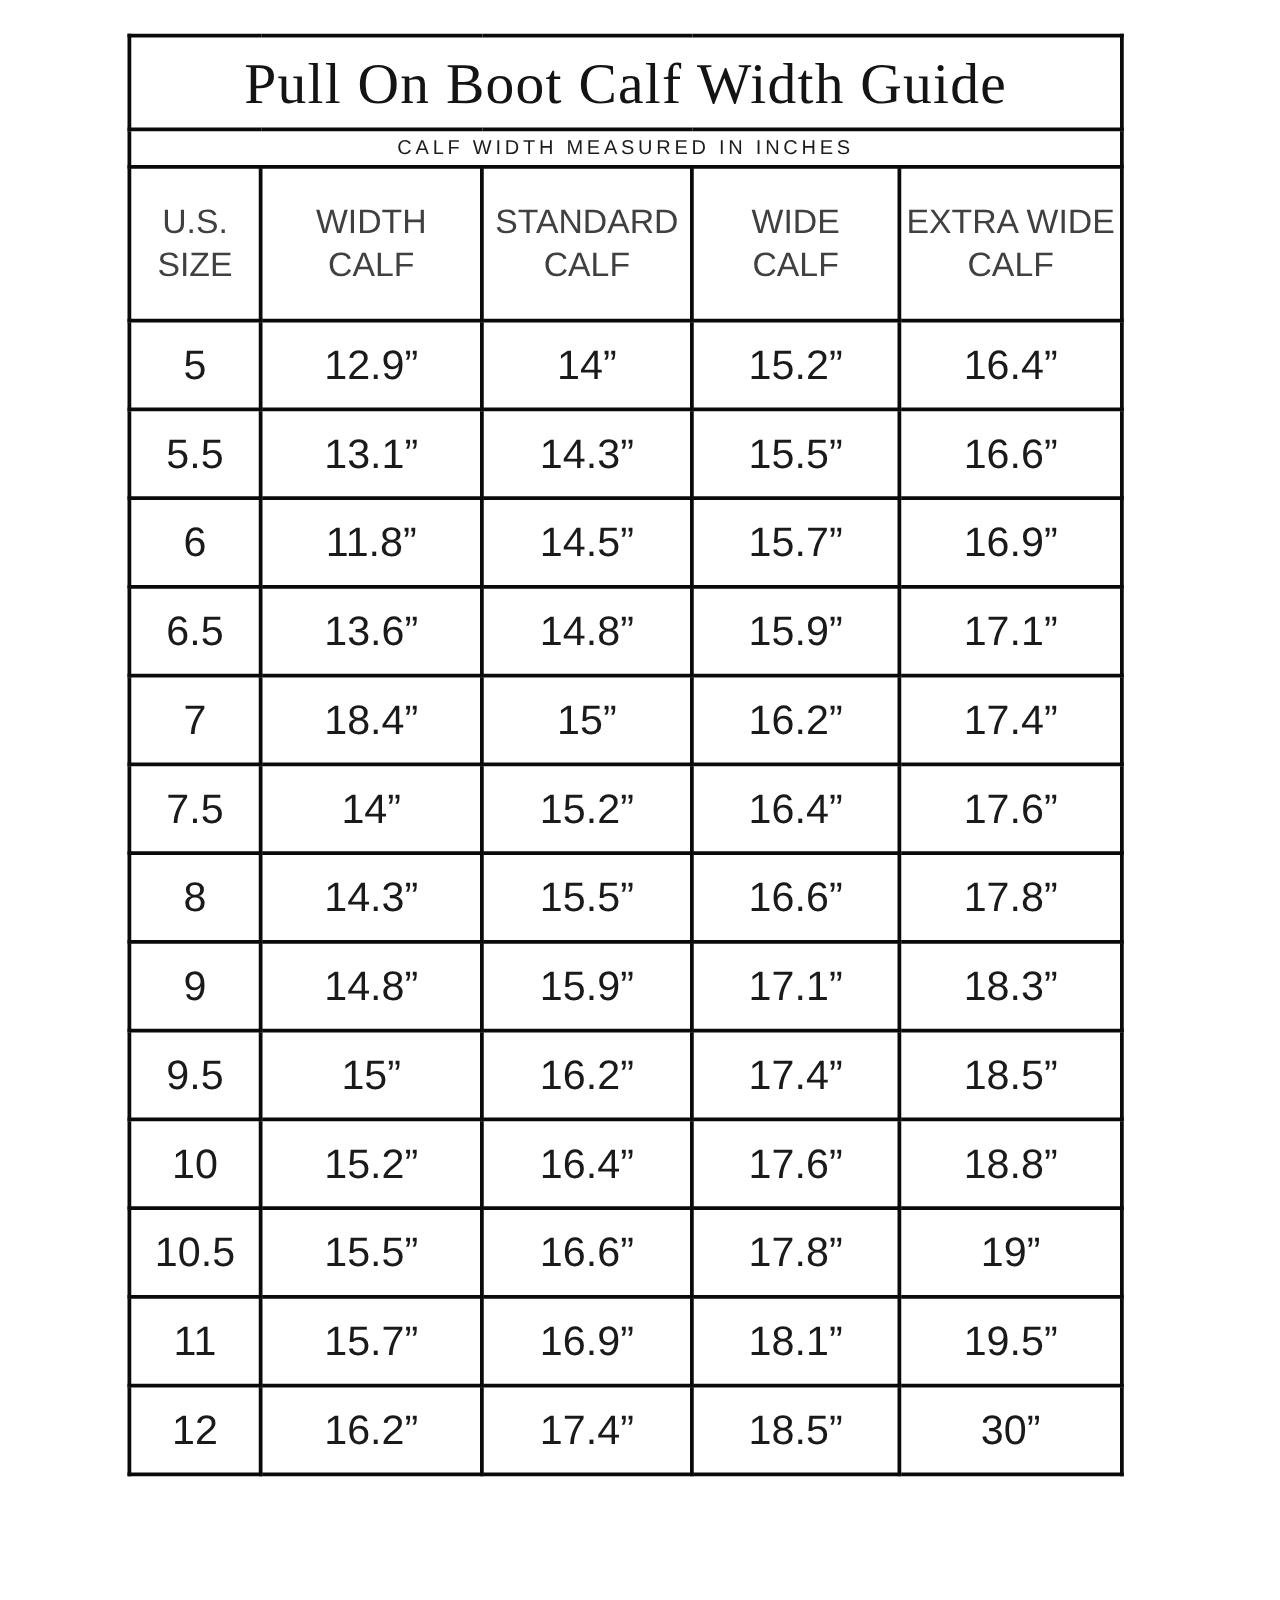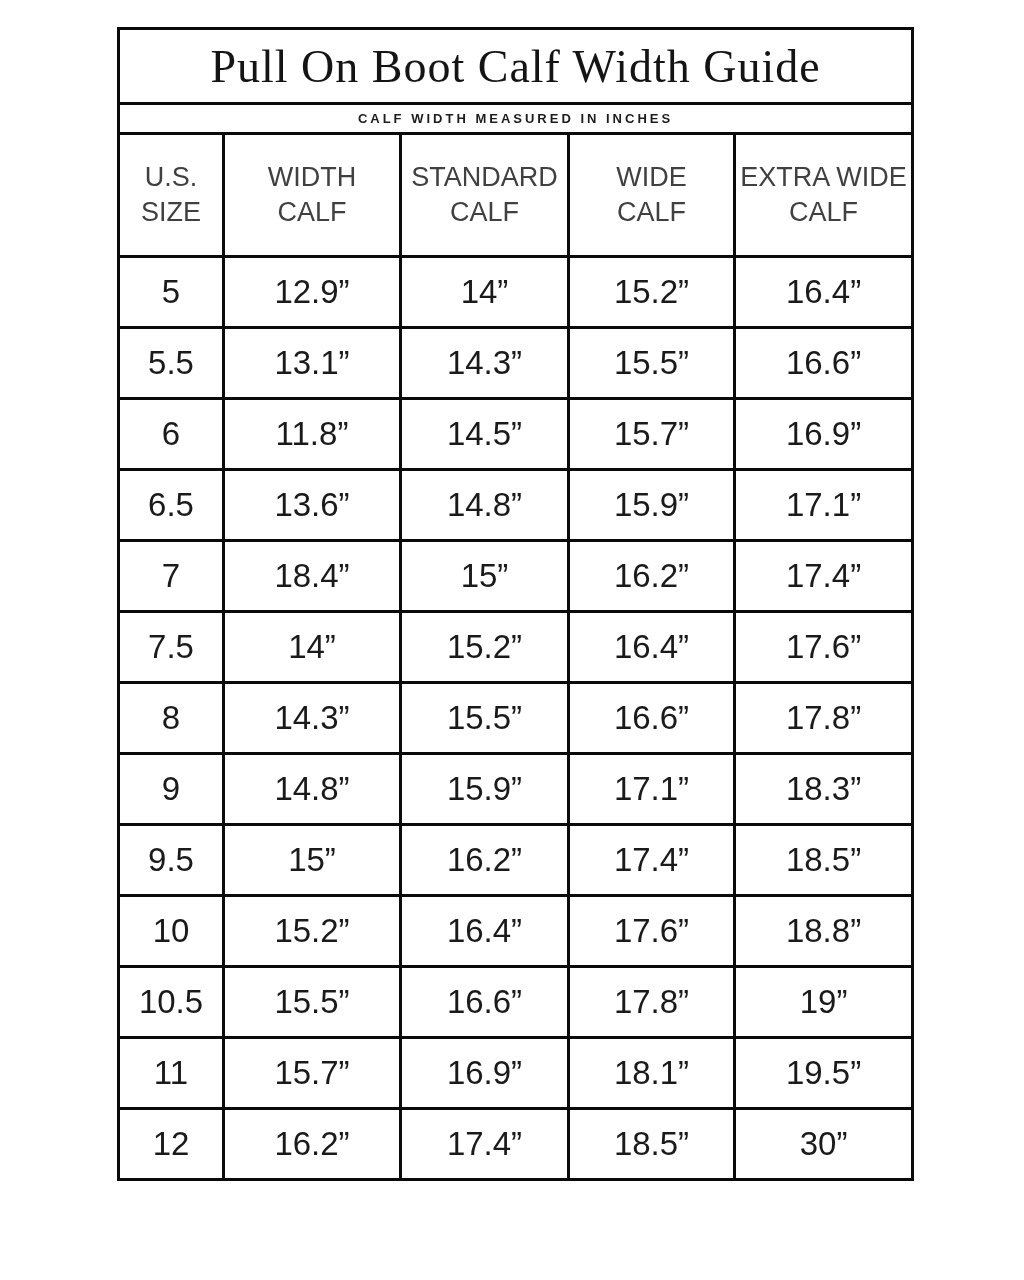--- a/index.html
+++ b/index.html
@@ -10,21 +10,21 @@
   .sheet {
     position: relative;
     width: 1024px;
     height: 1280px;
     background: #ffffff;
     font-family: "Liberation Sans", sans-serif;
     color: #161616;
   }
   table.guide {
     position: absolute;
-    left: 117px;
+    left: 102px;
     top: 27px;
     width: 794px;
     border-collapse: collapse;
     table-layout: fixed;
     background: #ffffff;
   }
   table.guide th, table.guide td {
     border: 3px solid #0a0a0a;
     text-align: center;
     vertical-align: middle;
@@ -34,22 +34,22 @@
   tr.title-row th {
     height: 72px;
     font-family: "Liberation Serif", serif;
     font-weight: 400;
     font-size: 46px;
     letter-spacing: 1px;
     color: #141414;
   }
   tr.subtitle-row th {
     height: 27px;
-    font-size: 13px;
-    font-weight: 700;
+    font-size: 16px;
+    font-weight: 400;
     letter-spacing: 3px;
     color: #1c1c1c;
   }
   tr.colhead-row th {
     height: 120px;
     font-size: 27px;
     font-weight: 400;
     line-height: 35px;
     color: #404040;
   }

